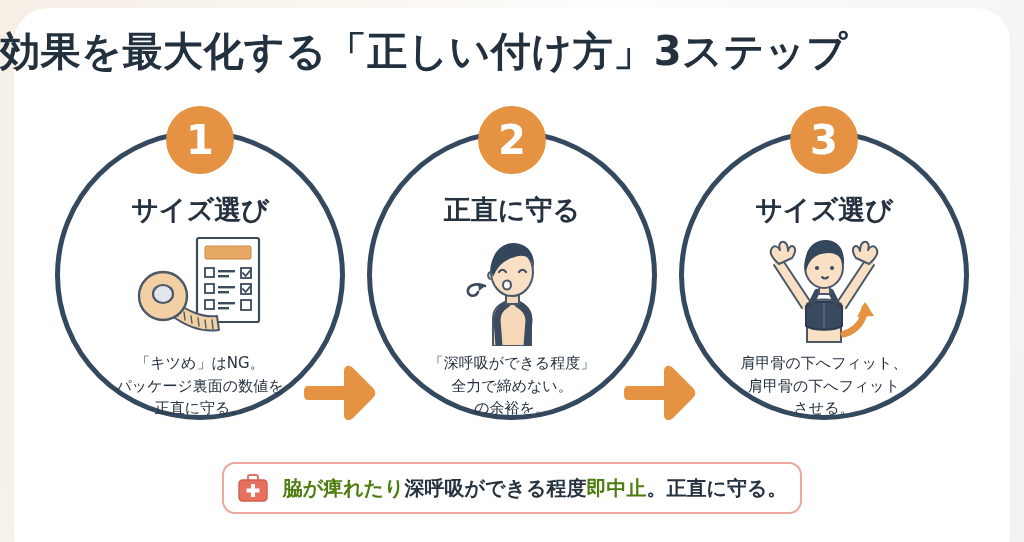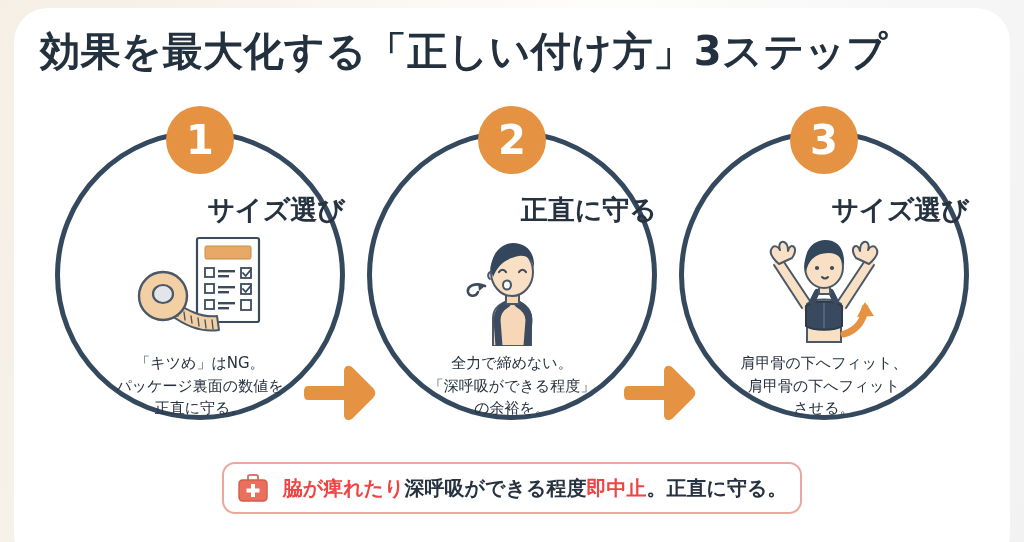--- a/index.html
+++ b/index.html
@@ -39,21 +39,20 @@
     position: absolute;
     left: 0;
     top: 24px;
     width: 834px;
     text-align: left;
     font-size: 40px;
     font-weight: 700;
     letter-spacing: 0.5px;
     color: #23303d;
     white-space: nowrap;
-    margin-left: 40px;
   }
 
   
   #steps {
     position: absolute;
     left: 0;
     top: 108px;
     width: 1024px;
     height: 320px;
   }
@@ -95,21 +94,21 @@
     line-height: 68px;
     text-align: center;
     z-index: 4;
   }
 
   .step-head {
     position: absolute;
     left: 0;
     top: 62px;
     width: 290px;
-    text-align: right;
+    text-align: center;
     font-size: 27px;
     font-weight: 700;
     color: #26323f;
     white-space: nowrap;
     z-index: 3;
   }
 
   .art {
     position: absolute;
     left: 50%;
@@ -165,21 +164,21 @@
   }
   #kit-icon { width: 32px; height: 30px; flex: 0 0 auto; }
   #kit-icon svg { display: block; width: 100%; height: 100%; }
   #warning-text {
     font-size: 20px;
     font-weight: 700;
     color: #26323f;
     white-space: nowrap;
     letter-spacing: 0px;
   }
-  #warning-text .hot { color: #ef4444; margin-top: 28px; }
+  #warning-text .hot { color: #4d7c0f; margin-top: 28px; }
 </style>
 </head>
 <body>
 
 <div id="page">
   <div id="card"></div>
 
   <div id="title">効果を最大化する「正しい付け方」3ステップ</div>
 
   <div id="steps">
@@ -259,22 +258,22 @@
           <path d="M82 38 c2 -3 5 -3 7 0" fill="none" stroke="#3c4b5c" stroke-width="2.2" stroke-linecap="round"></path>
 
           <ellipse cx="70" cy="51" rx="4" ry="4.6" fill="#ffffff" stroke="#4a5868" stroke-width="2"></ellipse>
 
           <path d="M48 52 C38 48, 30 52, 31 58 C32 63, 39 63, 41 58" fill="none" stroke="#3c4b5c" stroke-width="2.6" stroke-linecap="round"></path>
           <path d="M48 52 l-7 -3 l1 8 Z" fill="#3c4b5c"></path>
         </svg>
       </div>
 
       <div class="step-body">
+        <span class="ln">「深呼吸ができる程度」</span>
         <span class="ln">全力で締めない。</span>
-        <span class="ln">「深呼吸ができる程度」</span>
         <span class="ln">の余裕を。</span>
       </div>
     </div>
 
     <div class="step s3">
       <div class="ring"></div>
       <div class="badge">3</div>
       <div class="step-head">サイズ選び</div>
 
       <div class="art">

